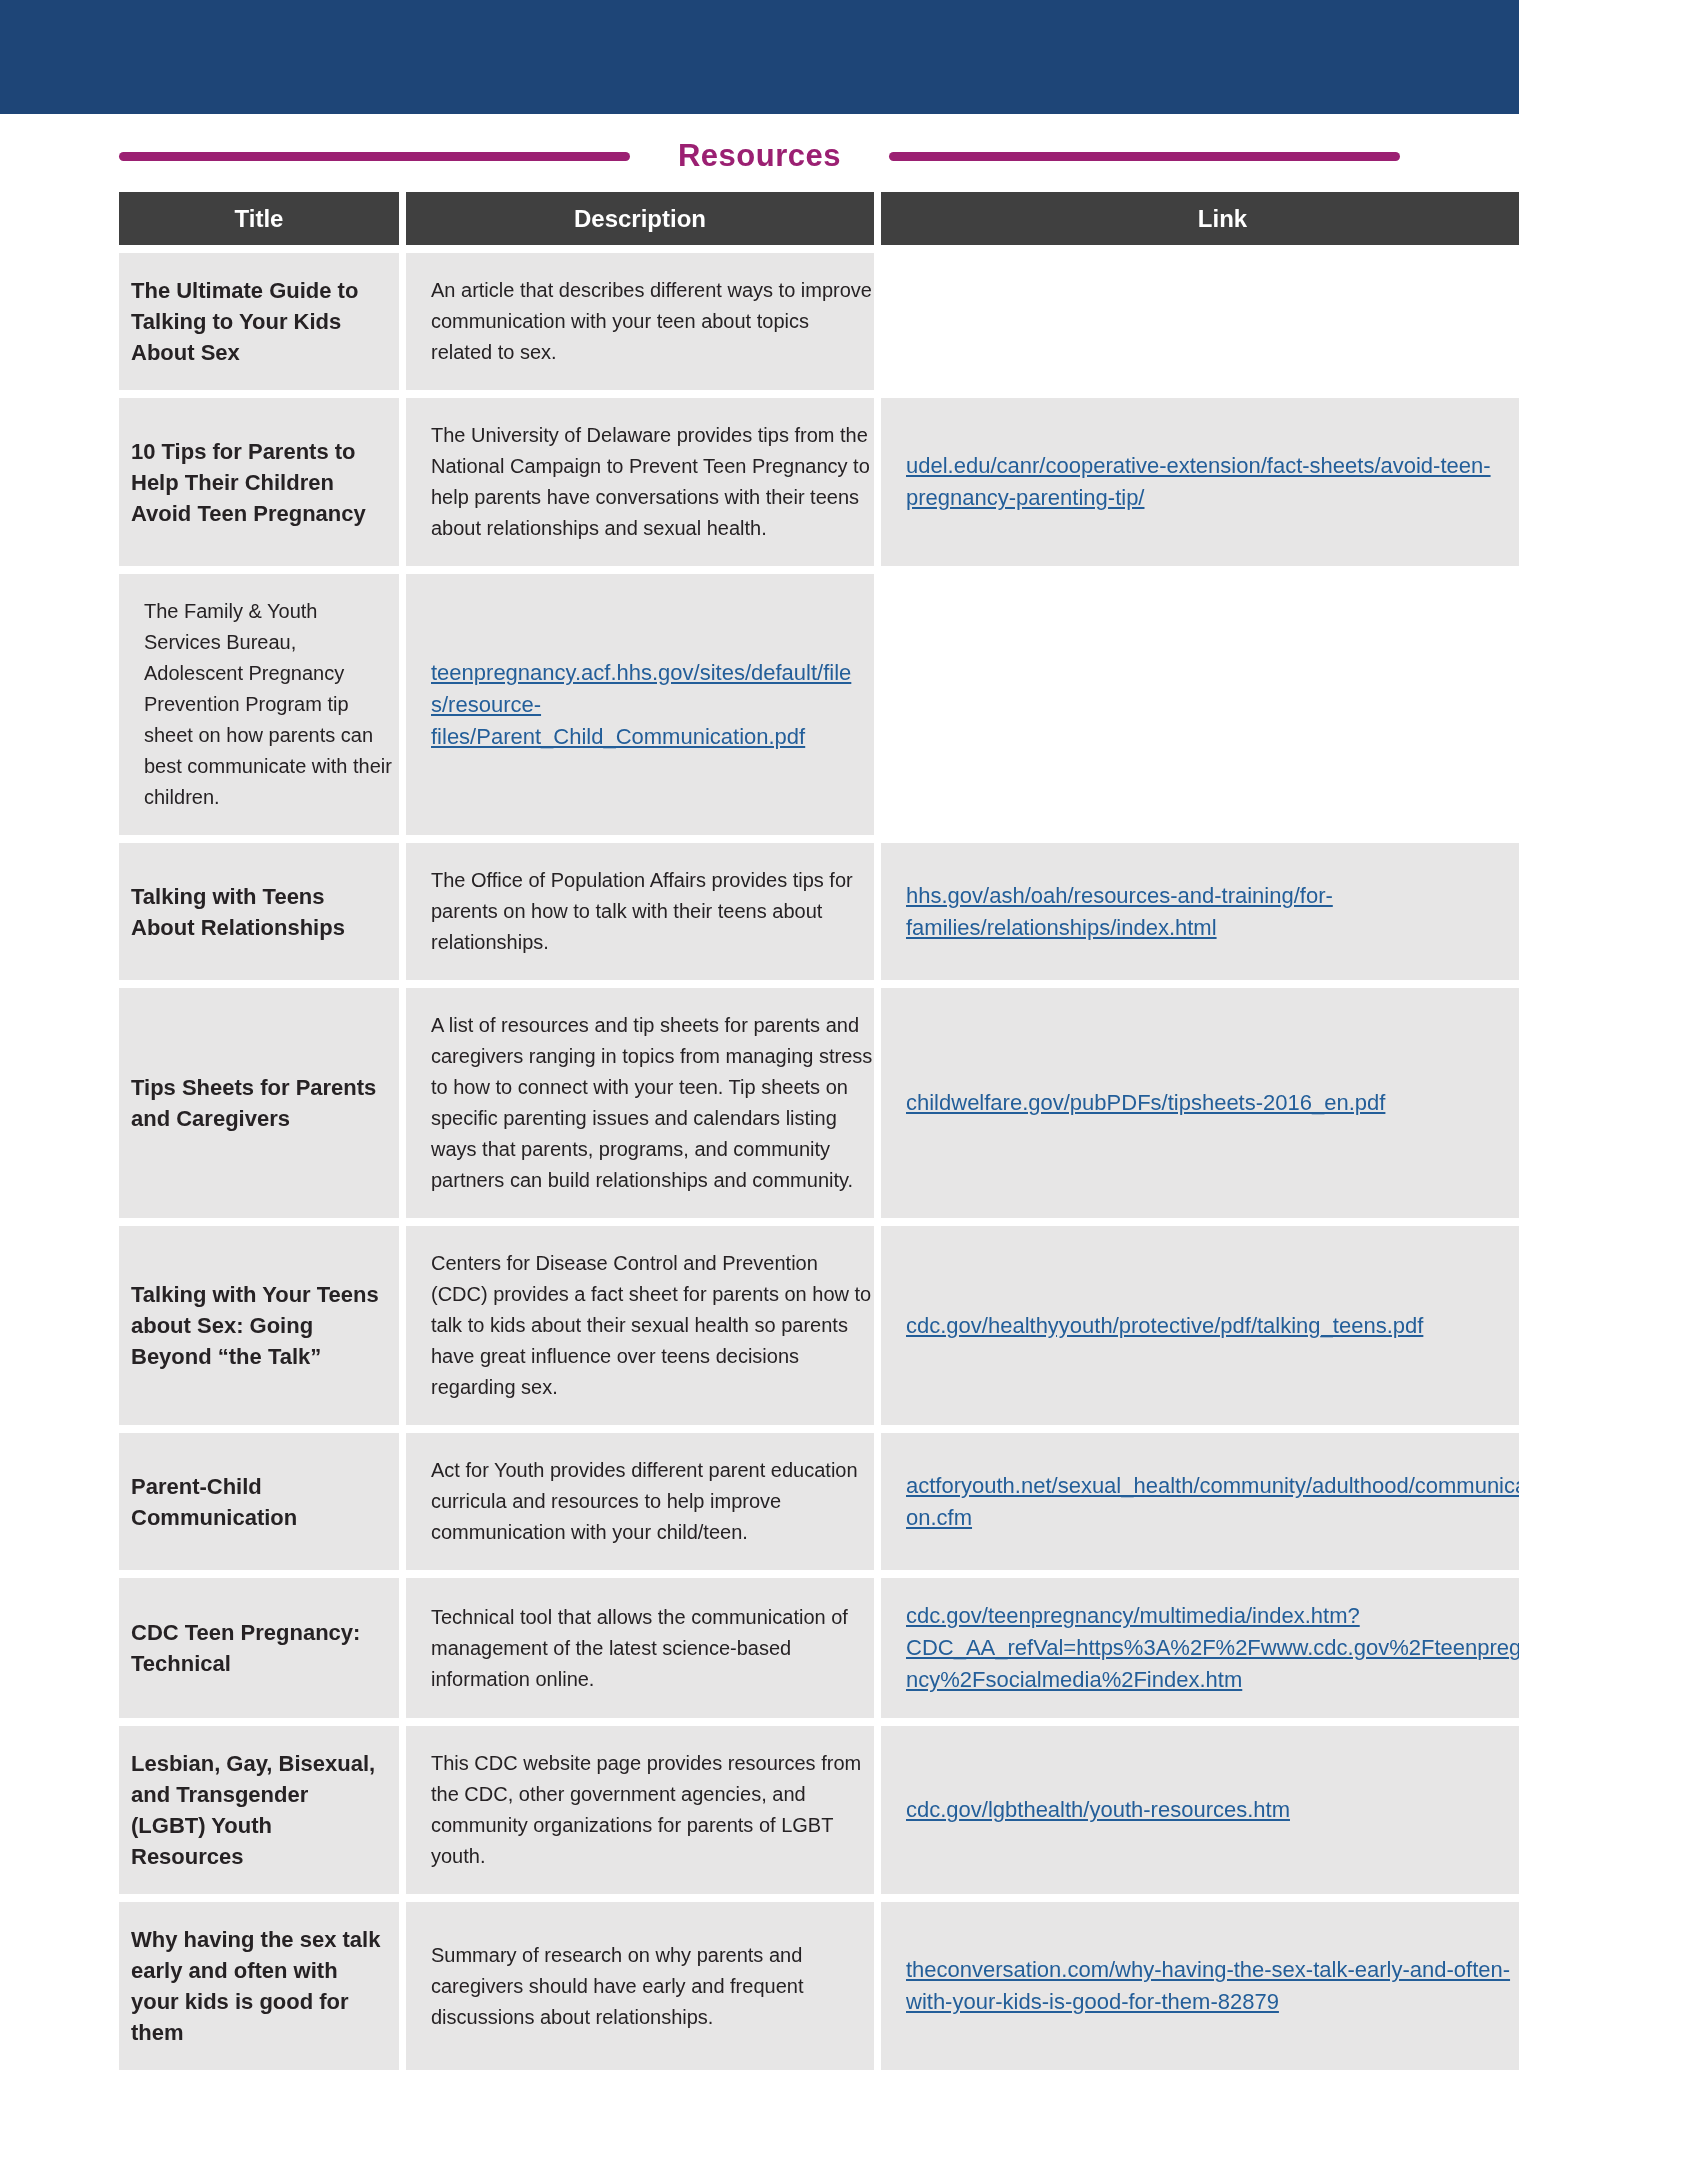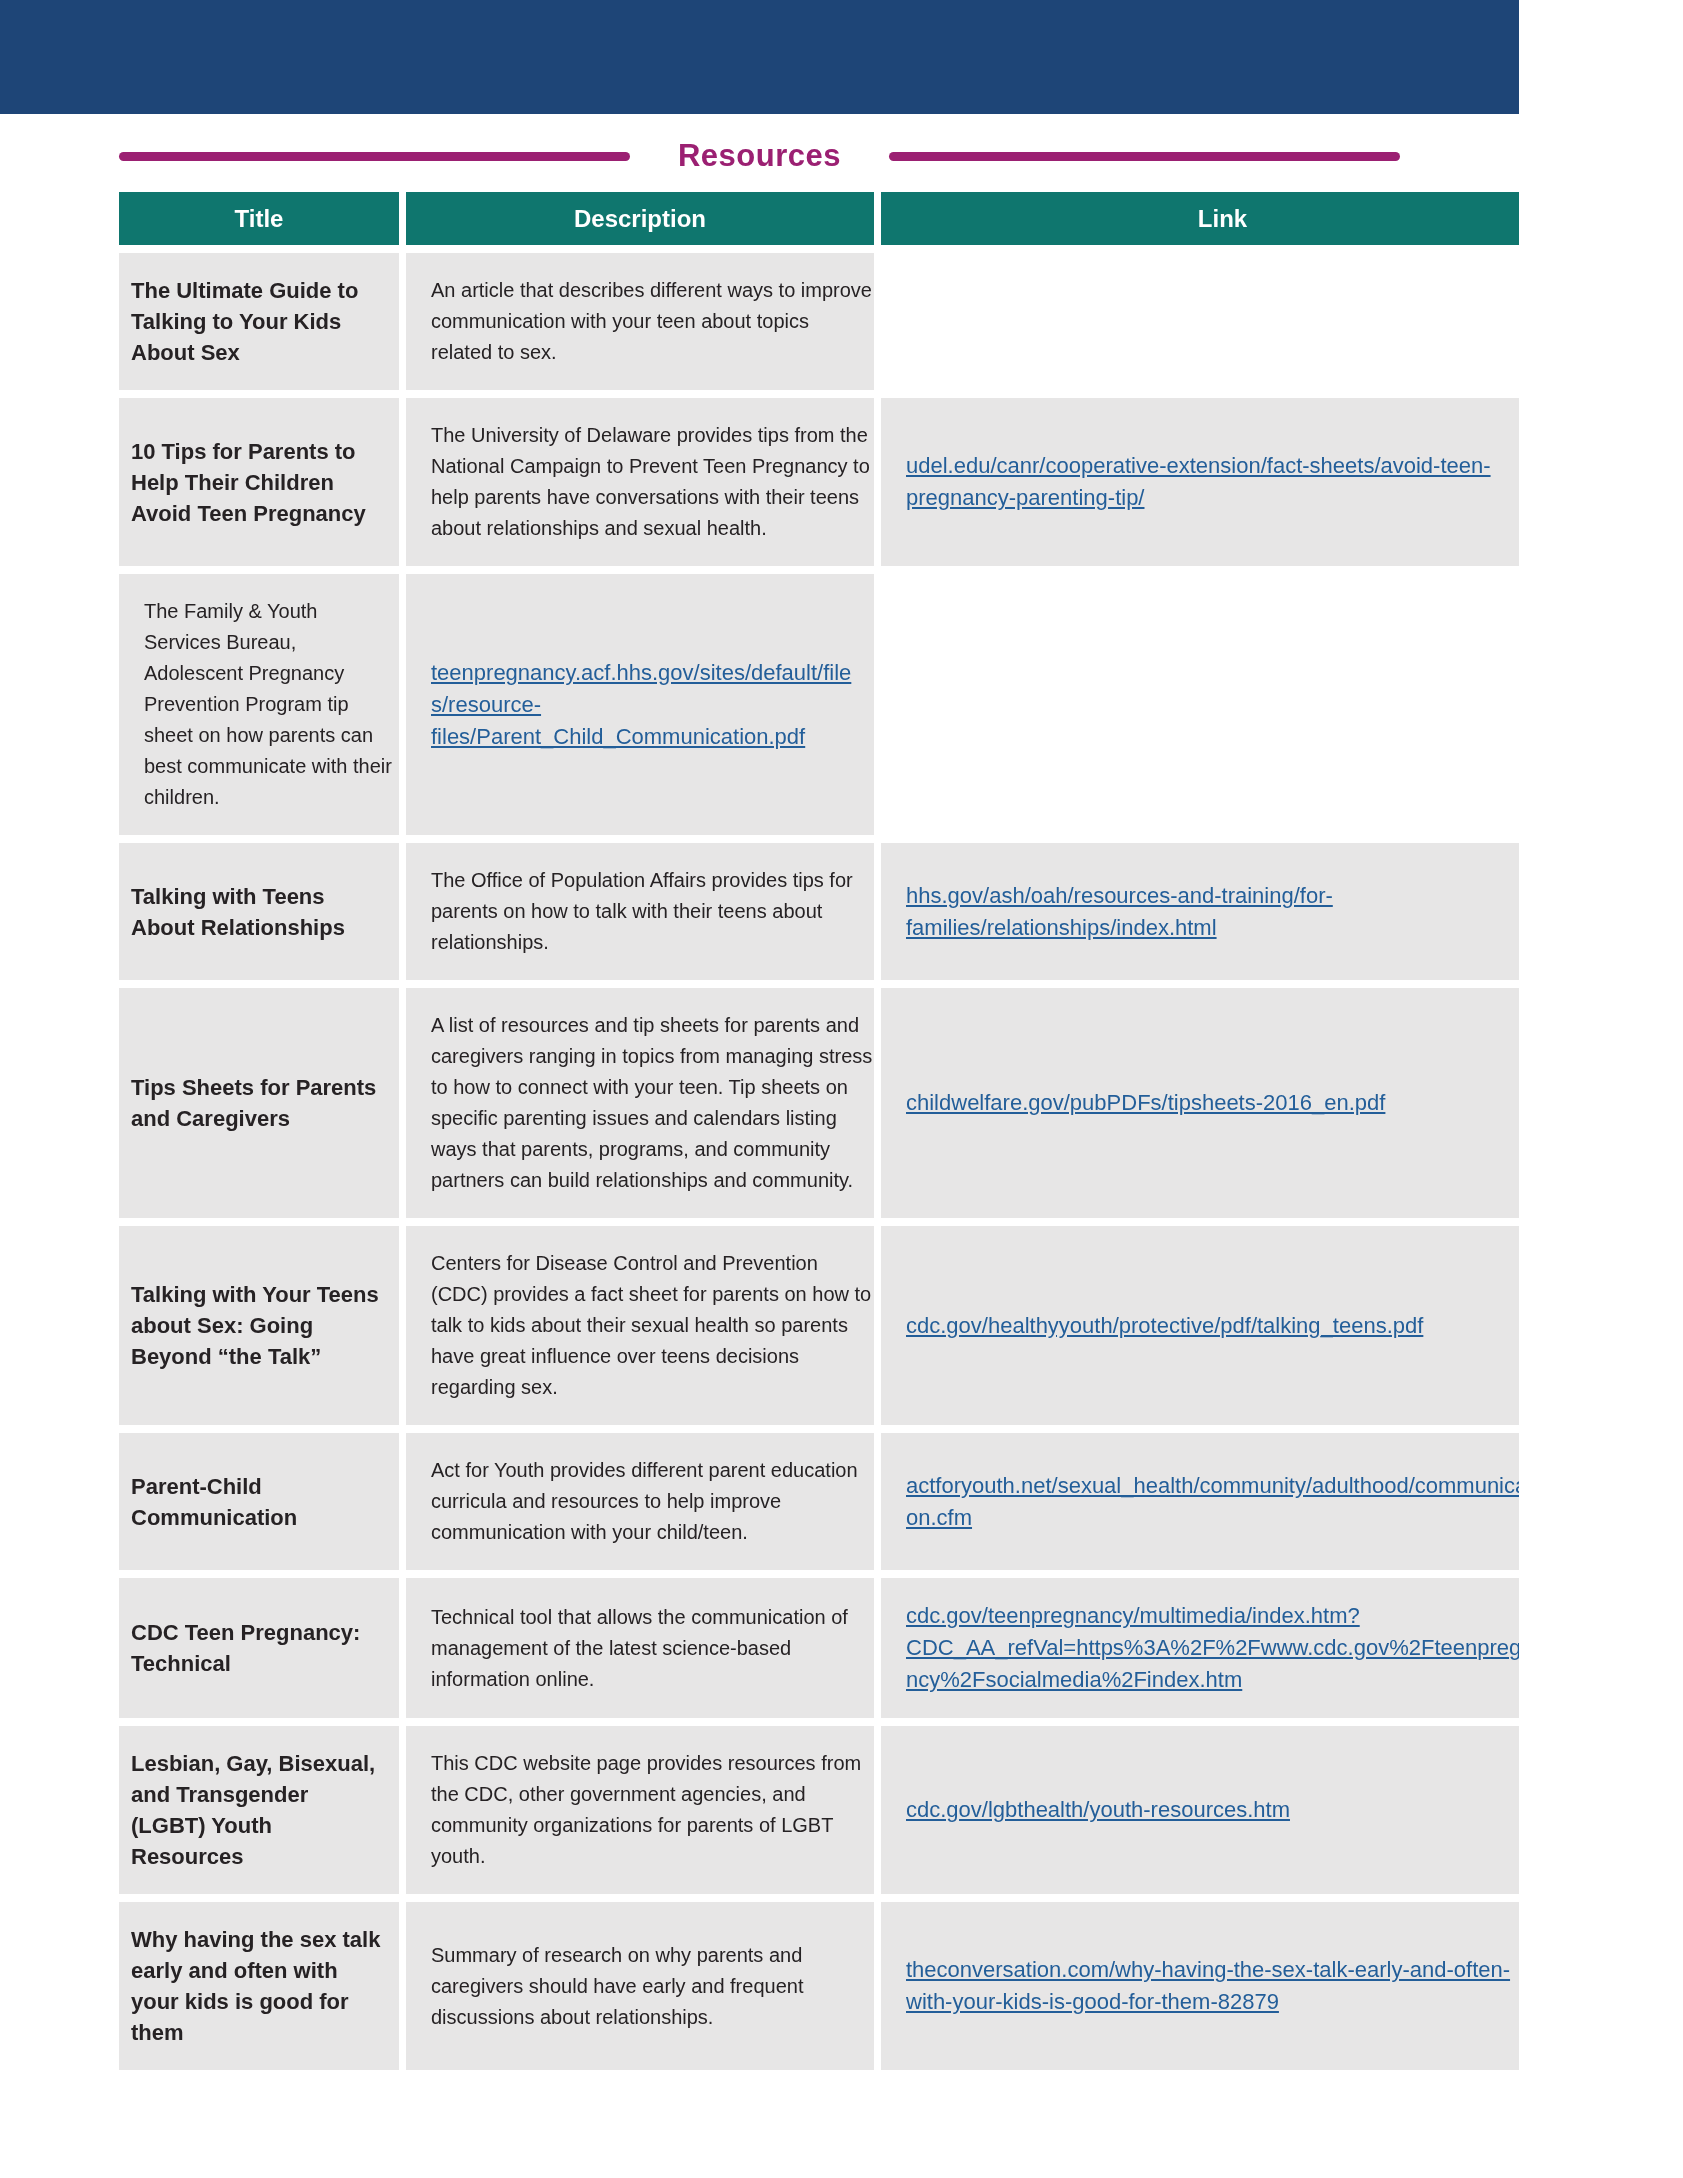--- a/index.html
+++ b/index.html
@@ -37,21 +37,21 @@
     white-space: nowrap;
   }
   .res-table { margin: 0 119px; }
   .thead {
     display: grid;
     grid-template-columns: 280px 468px 683px;
     column-gap: 7px;
     margin-bottom: 8px;
   }
   .th {
-    background: #0f766e;
+    background: #404040;
     color: #ffffff;
     font-weight: bold;
     font-size: 24px;
     height: 53px;
     display: flex;
     align-items: center;
     justify-content: center;
   }
   .tbody {
     display: flex;

